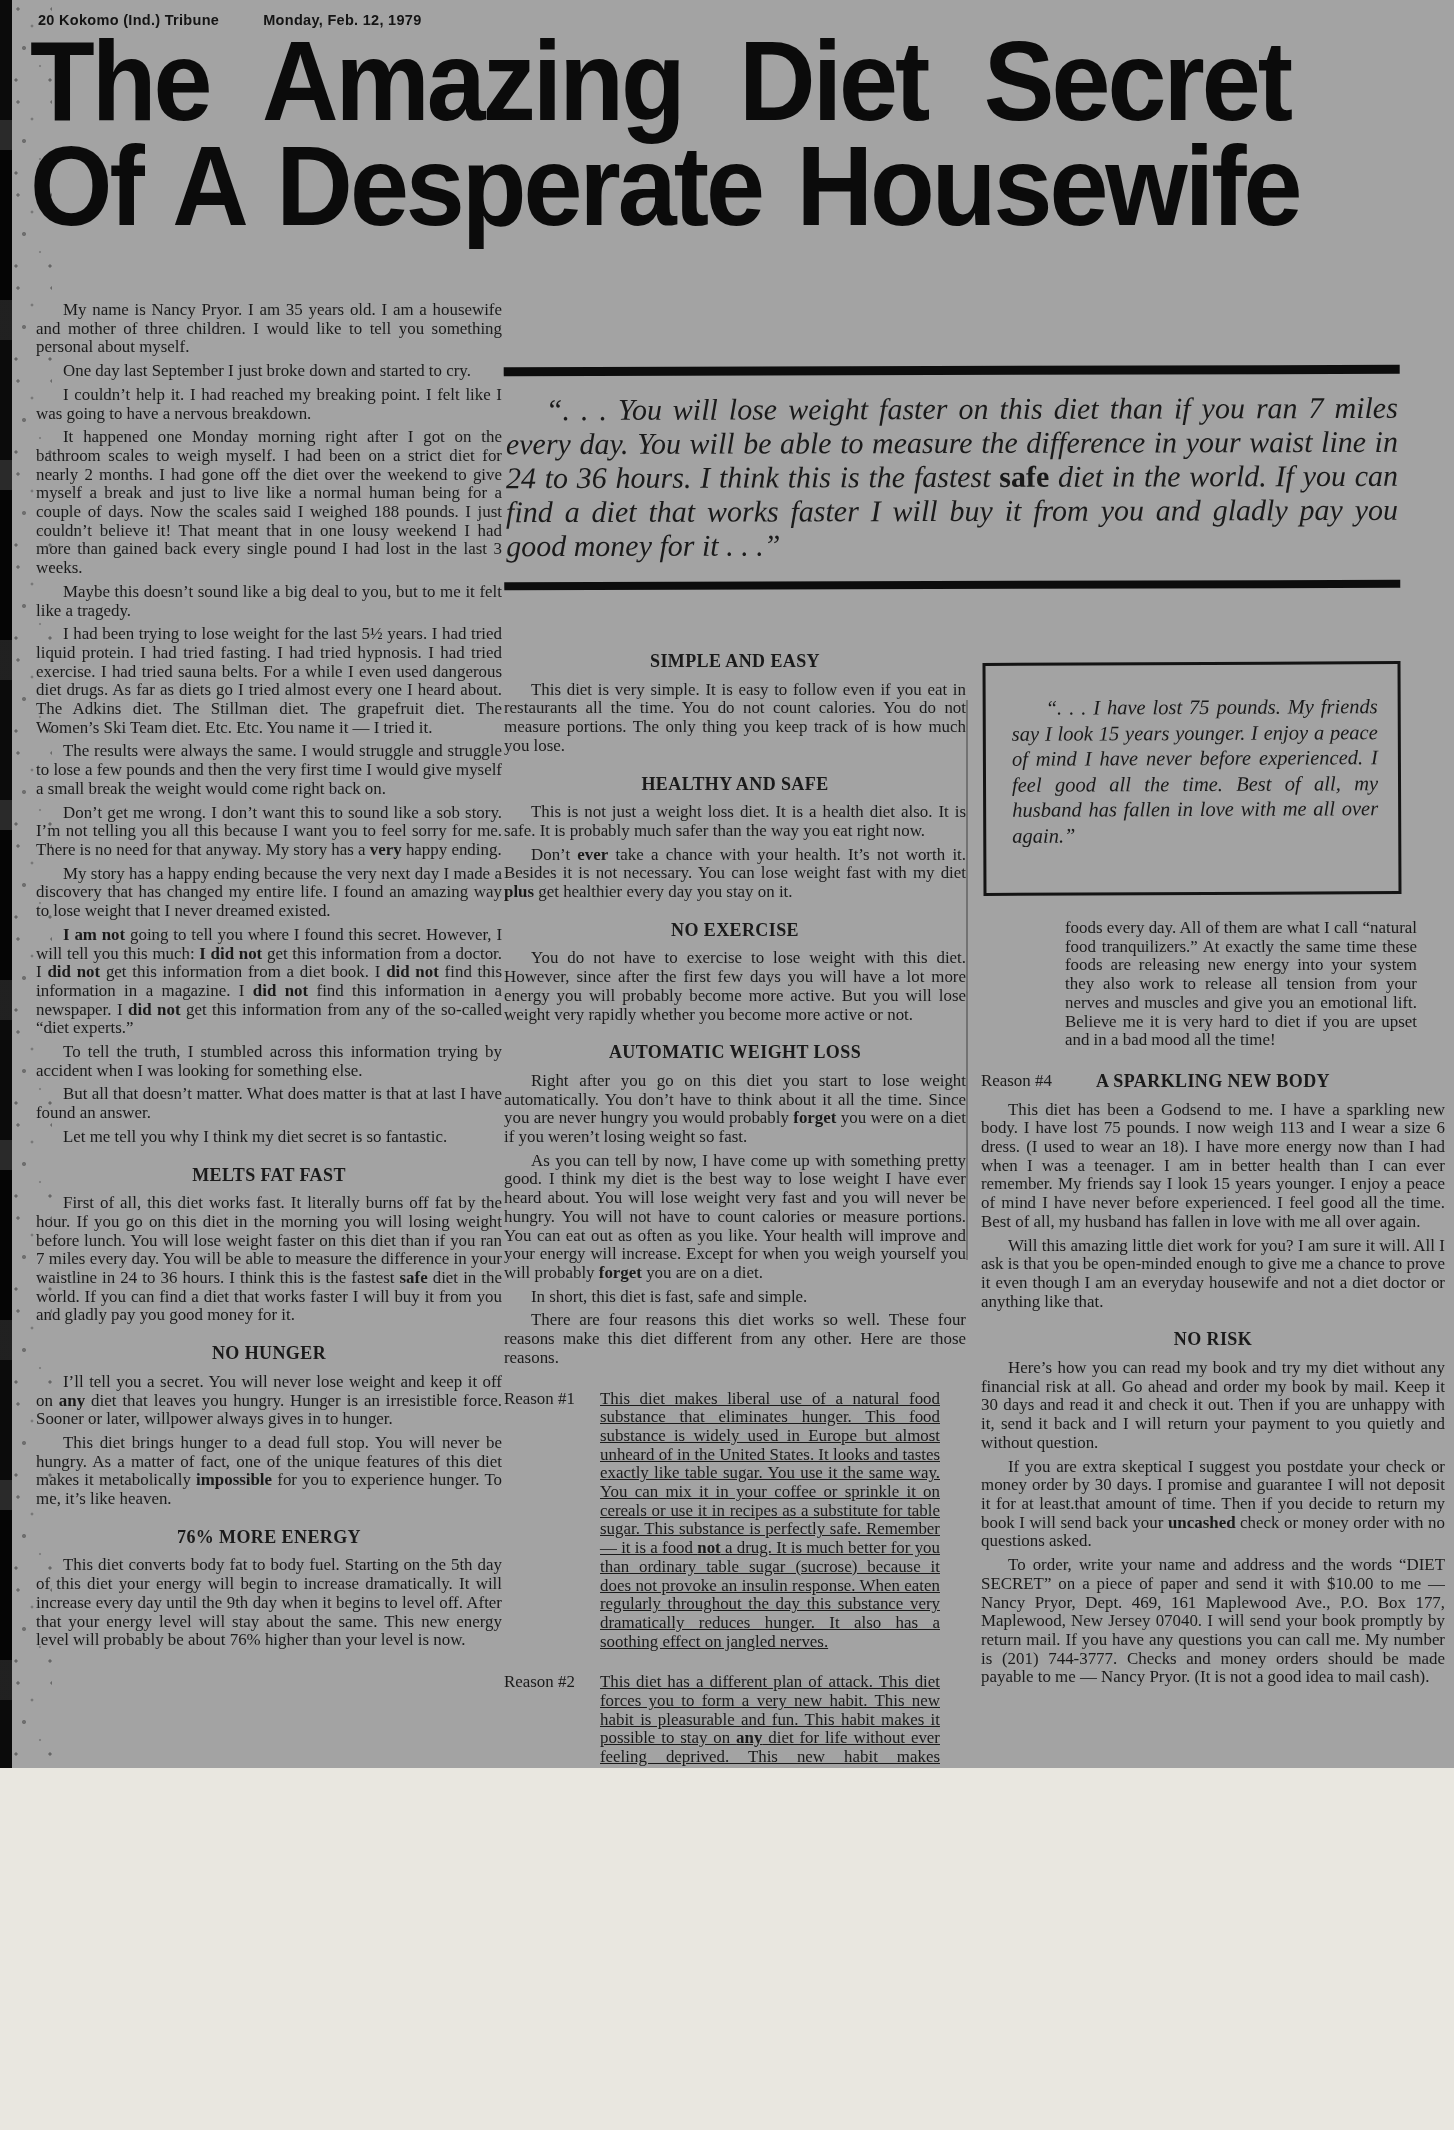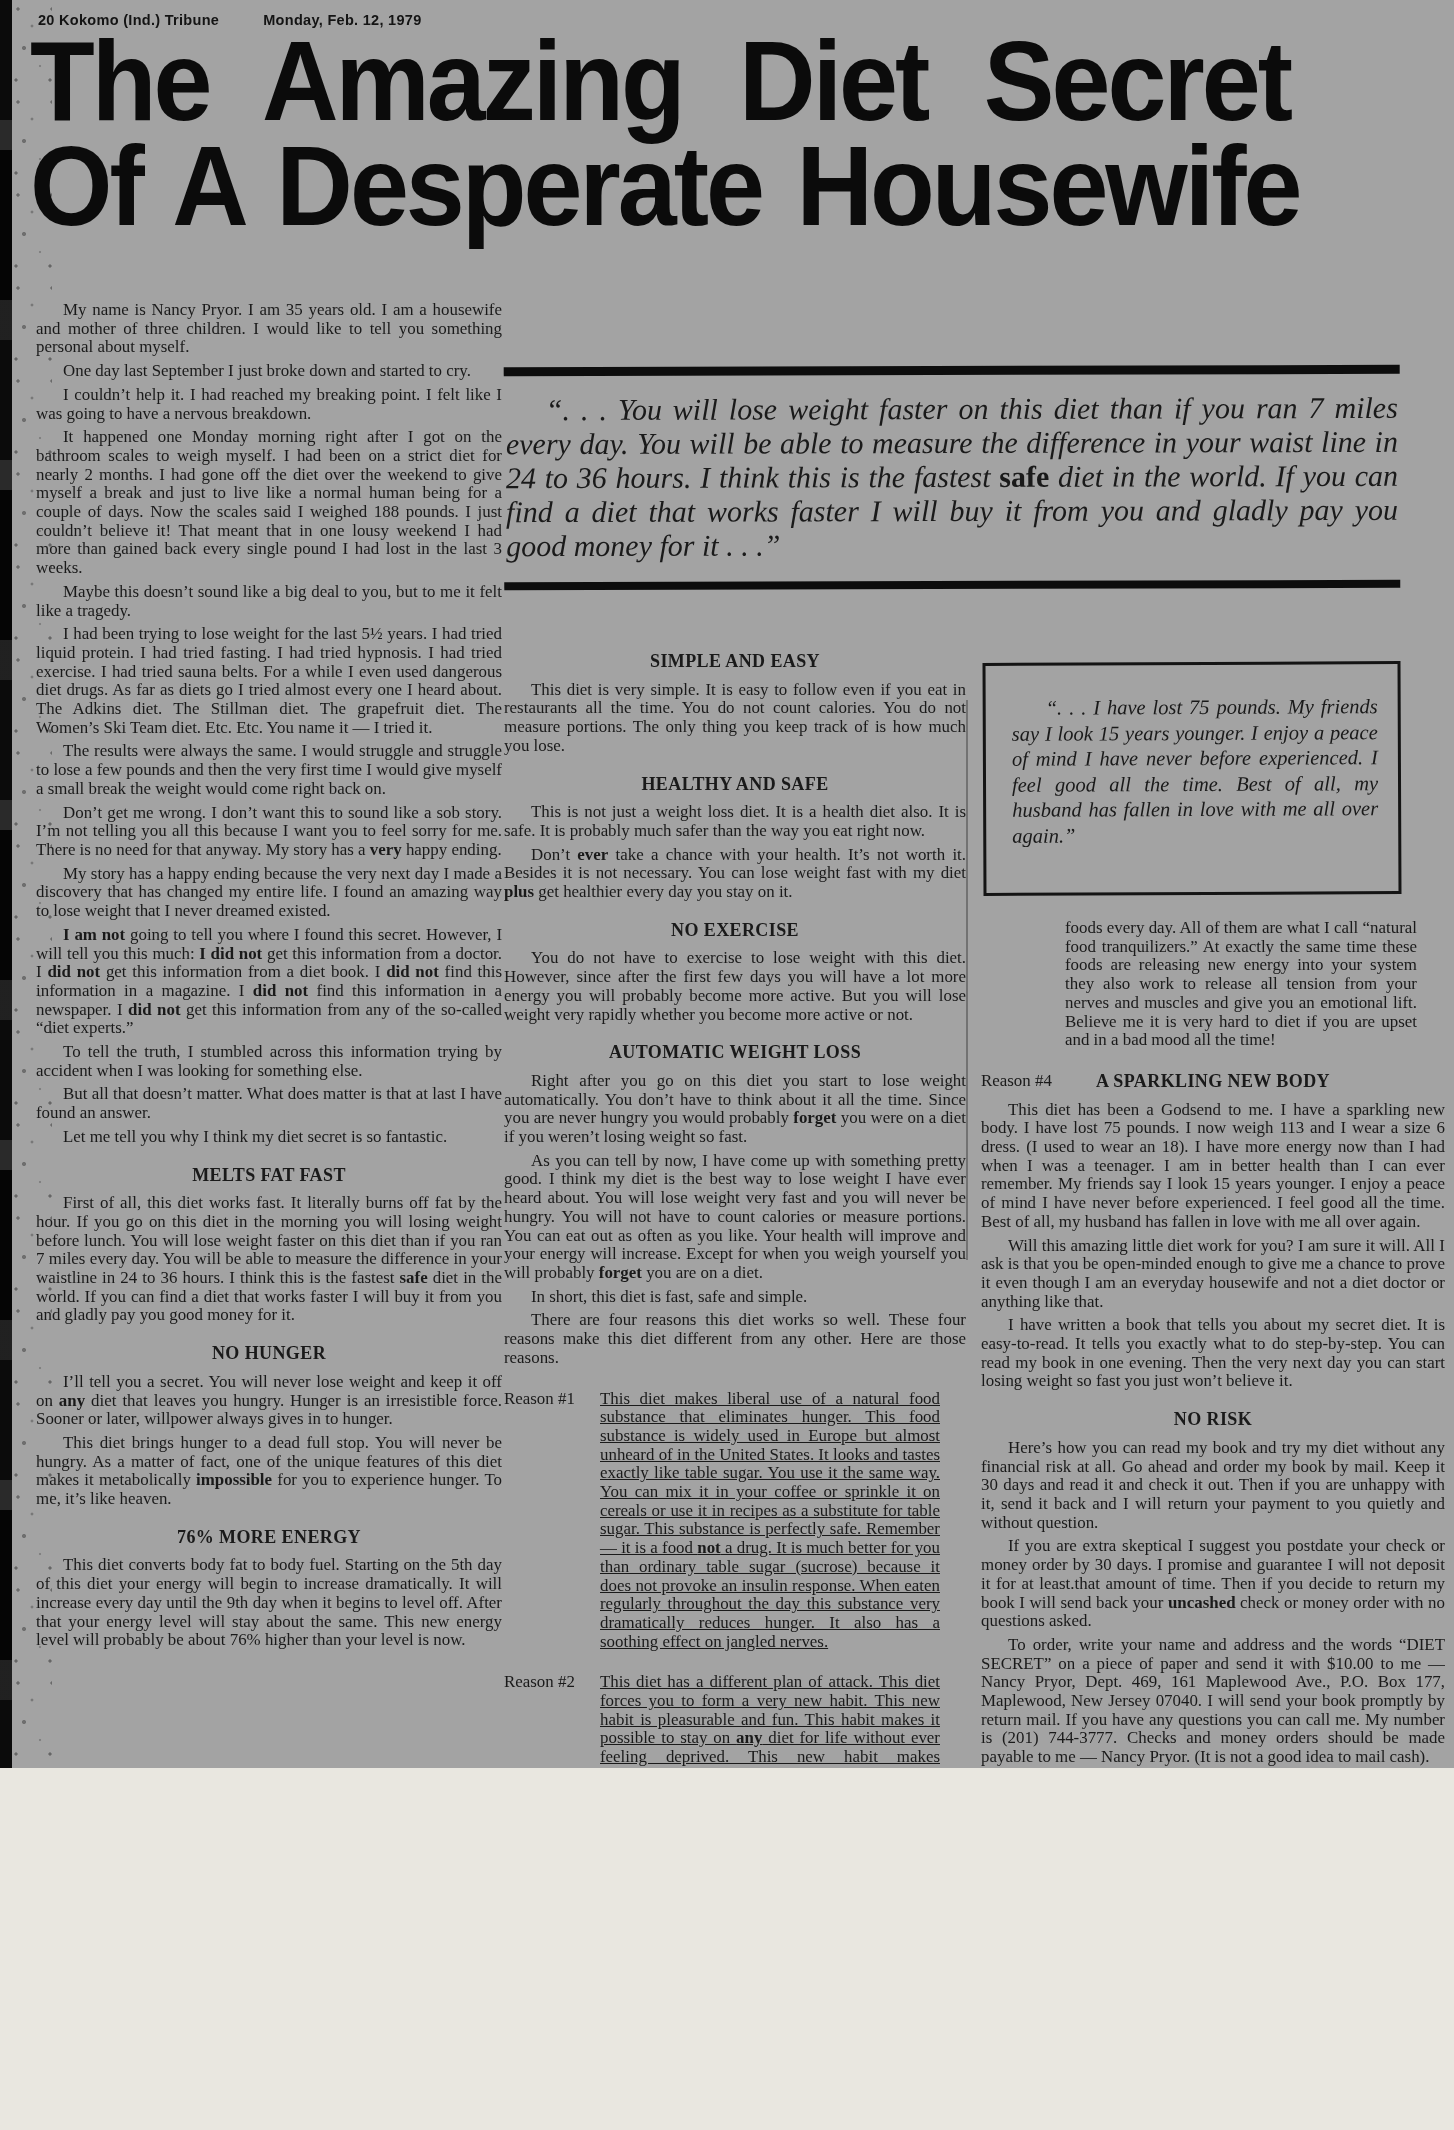--- a/index.html
+++ b/index.html
@@ -135,20 +135,19 @@
       <div class="tbox-text">“. . . I have lost 75 pounds. My friends say I look 15 years younger. I enjoy a peace of mind I have never before experienced. I feel good all the time. Best of all, my husband has fallen in love with me all over again.”</div>
     </div>
     <div>
         <p class="cont">foods every day. All of them are what I call “natural food tranquilizers.” At exactly the same time these foods are releasing new energy into your system they also work to release all tension from your nerves and muscles and give you an emotional lift. Believe me it is very hard to diet if you are upset and in a bad mood all the time!</p>
         <div class="reason">
           <span class="rlabel">Reason #4</span>
         </div>
         <h4 class="sec">A SPARKLING NEW BODY</h4>
         <p class="para">This diet has been a Godsend to me. I have a sparkling new body. I have lost 75 pounds. I now weigh 113 and I wear a size 6 dress. (I used to wear an 18). I have more energy now than I had when I was a teenager. I am in better health than I can ever remember. My friends say I look 15 years younger. I enjoy a peace of mind I have never before experienced. I feel good all the time. Best of all, my husband has fallen in love with me all over again.</p>
         <p class="para">Will this amazing little diet work for you? I am sure it will. All I ask is that you be open-minded enough to give me a chance to prove it even though I am an everyday housewife and not a diet doctor or anything like that.</p>
-        <p class="para">I have written a book that tells you about my secret diet. It is easy-to-read. It tells you exactly what to do step-by-step. You can read my book in one evening. Then the very next day you can start losing weight so fast you just won’t believe it.</p>
         <h4 class="sec">NO RISK</h4>
         <p class="para">Here’s how you can read my book and try my diet without any financial risk at all. Go ahead and order my book by mail. Keep it 30 days and read it and check it out. Then if you are unhappy with it, send it back and I will return your payment to you quietly and without question.</p>
         <p class="para">If you are extra skeptical I suggest you postdate your check or money order by 30 days. I promise and guarantee I will not deposit it for at least.that amount of time. Then if you decide to return my book I will send back your <b>uncashed</b> check or money order with no questions asked.</p>
         <p class="para">To order, write your name and address and the words “DIET SECRET” on a piece of paper and send it with $10.00 to me — Nancy Pryor, Dept. 469, 161 Maplewood Ave., P.O. Box 177, Maplewood, New Jersey 07040. I will send your book promptly by return mail. If you have any questions you can call me. My number is (201) 744-3777. Checks and money orders should be made payable to me — Nancy Pryor. (It is not a good idea to mail cash).</p>
       </div>
   </div>
 </div>
 
 </body></html>

